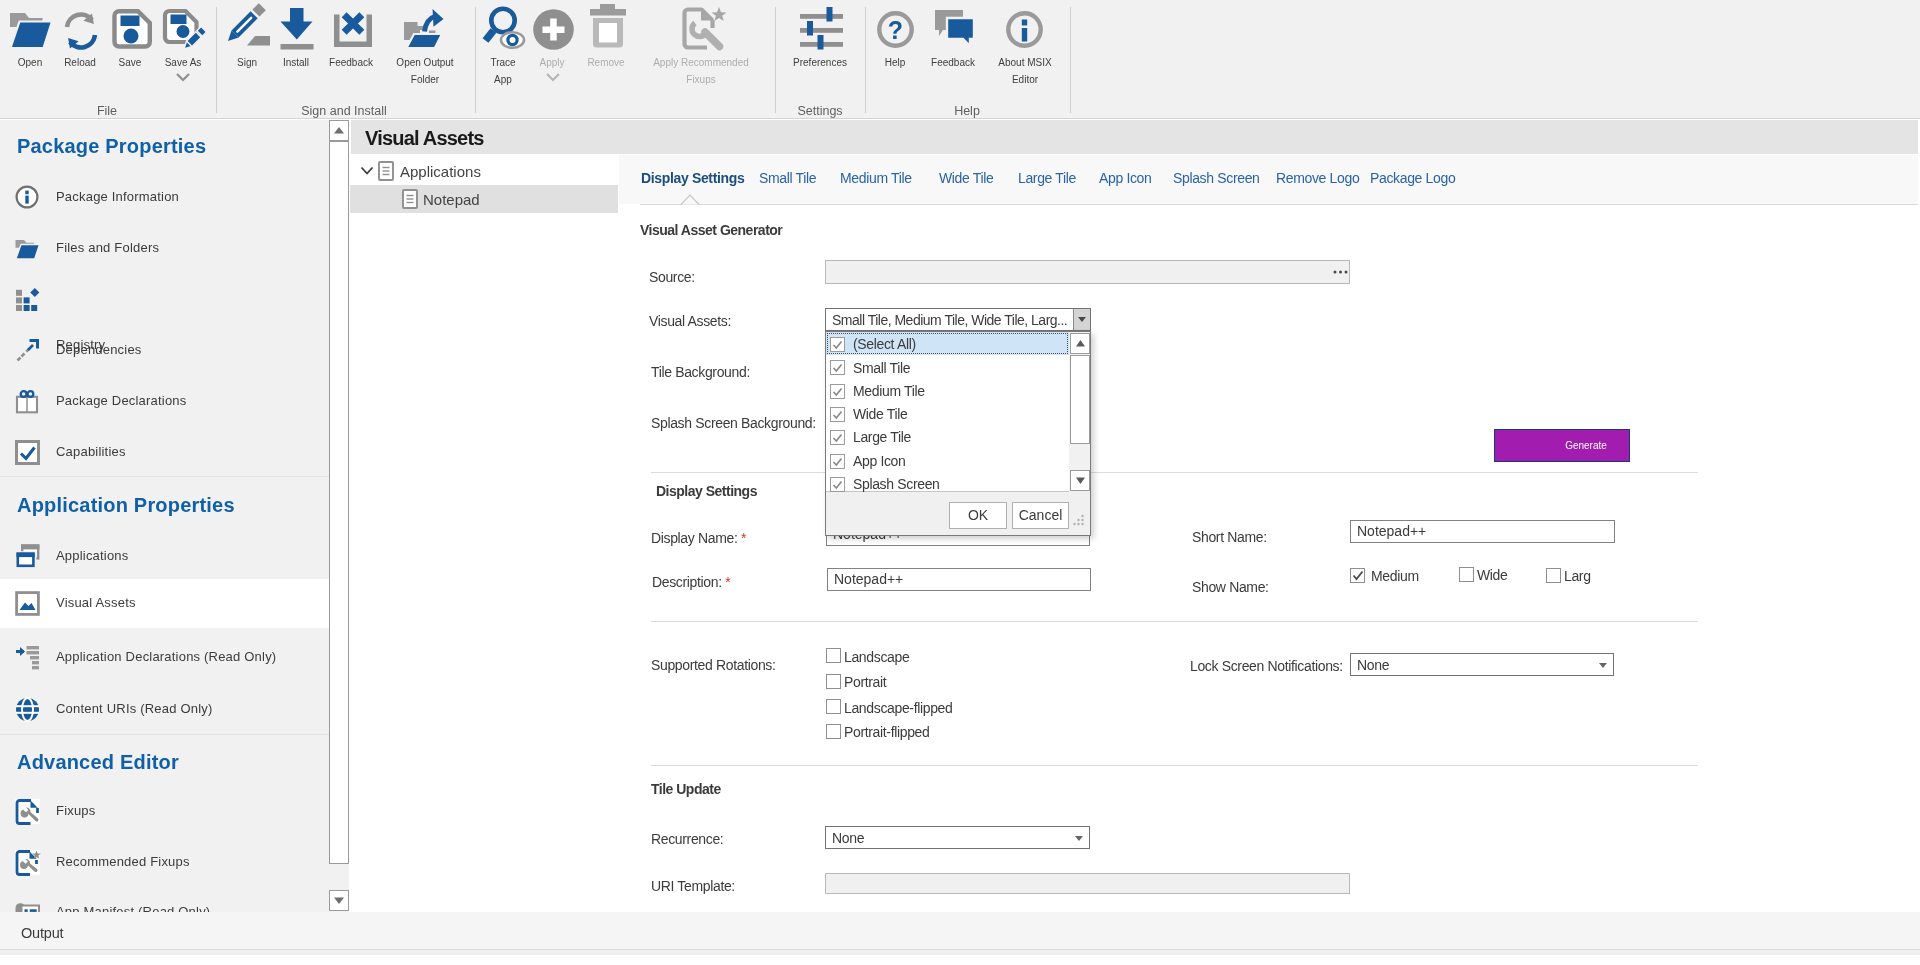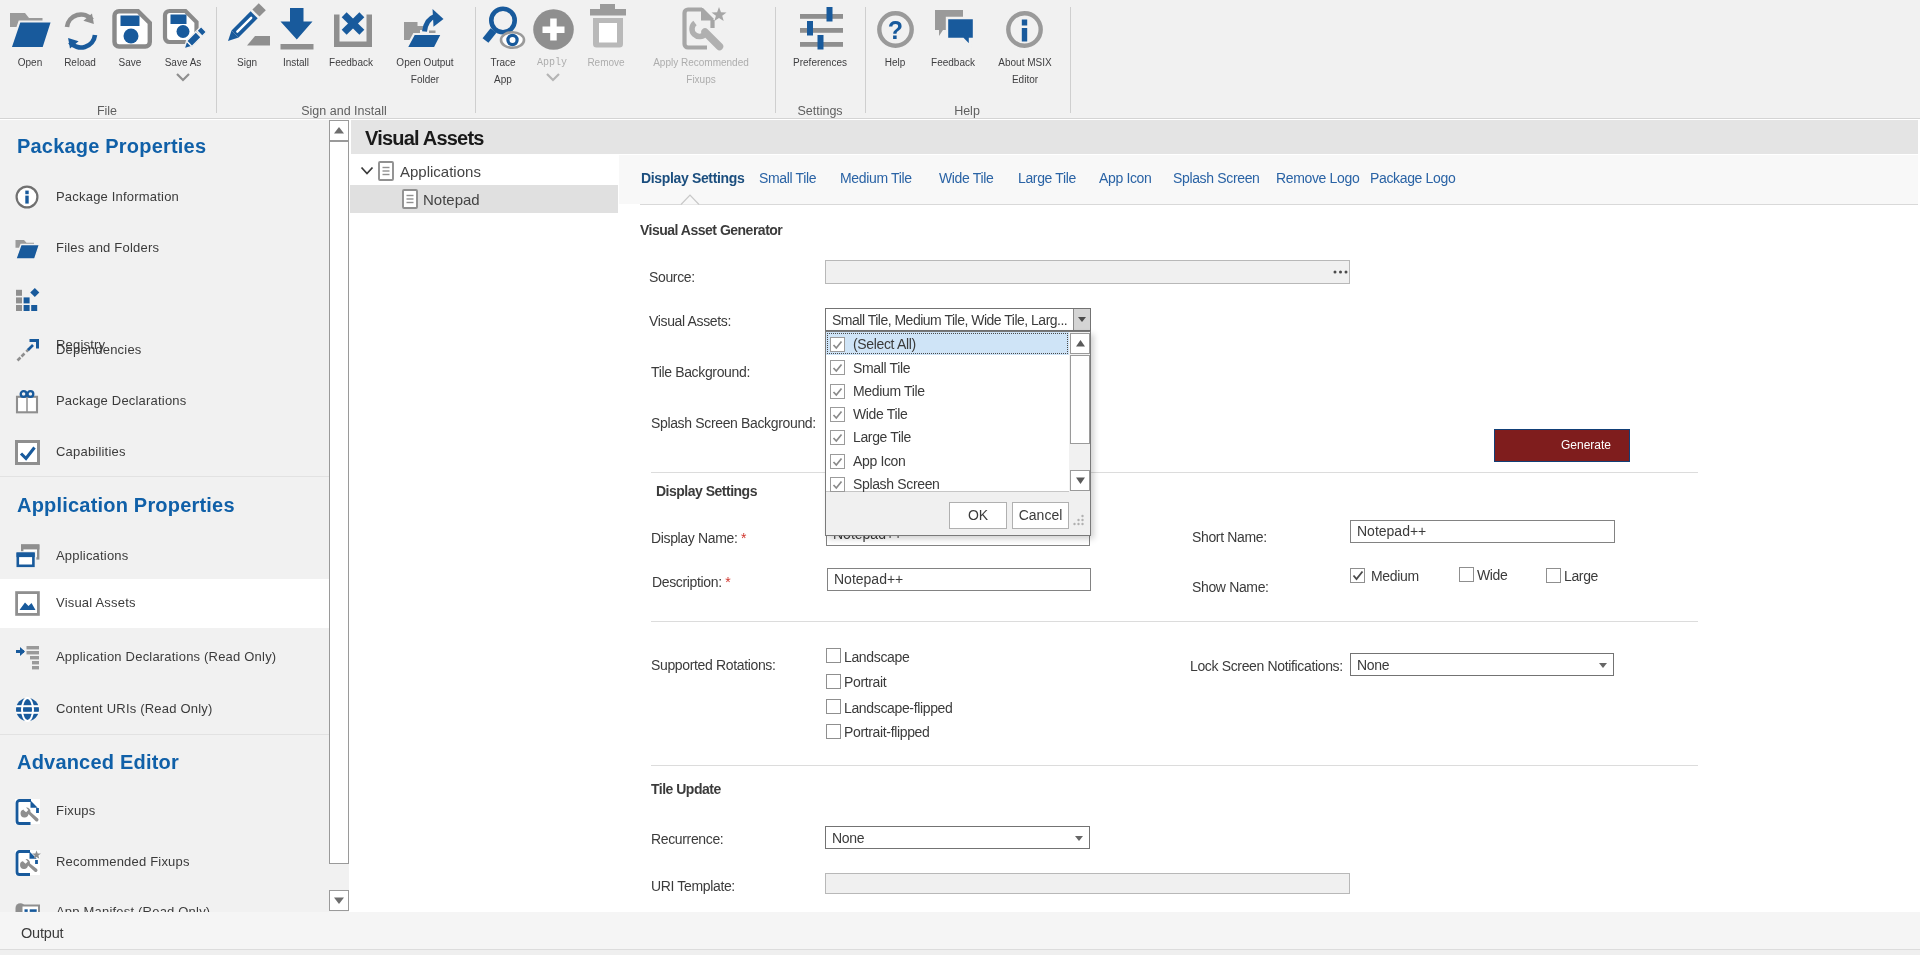--- a/index.html
+++ b/index.html
@@ -136,21 +136,21 @@
 </svg>
 <div class="rlbl" style="left:30px;top:55px;">Open</div>
 <div class="rlbl" style="left:80px;top:55px;">Reload</div>
 <div class="rlbl" style="left:130px;top:55px;">Save</div>
 <div class="rlbl" style="left:183px;top:55px;">Save As</div>
 <div class="rlbl" style="left:247px;top:55px;">Sign</div>
 <div class="rlbl" style="left:296px;top:55px;">Install</div>
 <div class="rlbl" style="left:351px;top:55px;">Feedback</div>
 <div class="rlbl" style="left:425px;top:55px;">Open Output<br>Folder</div>
 <div class="rlbl" style="left:503px;top:55px;">Trace<br>App</div>
-<div class="rlbl dis" style="left:552px;top:55px;font-family:Liberation Mono, monospace;">Apply</div>
+<div class="rlbl dis" style="left:552px;top:55px;">Apply</div>
 <div class="rlbl dis" style="left:606px;top:55px;">Remove</div>
 <div class="rlbl dis" style="left:701px;top:55px;">Apply Recommended<br>Fixups</div>
 <div class="rlbl" style="left:820px;top:55px;">Preferences</div>
 <div class="rlbl" style="left:895px;top:55px;">Help</div>
 <div class="rlbl" style="left:953px;top:55px;">Feedback</div>
 <div class="rlbl" style="left:1025px;top:55px;">About MSIX<br>Editor</div>
 <div class="glbl" style="left:107px;top:104px;">File</div>
 <div class="glbl" style="left:344px;top:104px;">Sign and Install</div>
 <div class="glbl" style="left:623px;top:104px;margin-top:14px;">Trace and Fixups</div>
 <div class="glbl" style="left:820px;top:104px;">Settings</div>
@@ -310,40 +310,40 @@
 <div class="lbl" style="left:320px;top:148px;">Source:</div>
 <div class="dinput" style="left:496px;top:140px;width:525px;height:24px;"></div>
 <svg style="left:1004px;top:150px;" width="16" height="4" viewBox="0 0 16 4">
       <circle cx="2" cy="2" r="1.5" fill="#4a4a4a"></circle>
       <circle cx="7.5" cy="2" r="1.5" fill="#4a4a4a"></circle>
       <circle cx="13" cy="2" r="1.5" fill="#4a4a4a"></circle>
     </svg>
 <div class="lbl" style="left:320px;top:192px;">Visual Assets:</div>
 <div class="lbl" style="left:322px;top:243px;">Tile Background:</div>
 <div class="lbl" style="left:322px;top:294px;">Splash Screen Background:</div>
-<div class="abs" style="left:1165px;top:309px;width:136px;height:33px;background:#7f1d1d;border:1px solid #123f77;color:#fff;font-size:12px;text-align:center;line-height:31px;padding-left:48px;">Generate</div>
+<div class="abs" style="left:1165px;top:309px;width:136px;height:33px;background:#a21caf;border:1px solid #123f77;color:#fff;font-size:10px;text-align:center;line-height:31px;padding-left:48px;">Generate</div>
 <div class="abs" style="left:322px;top:352px;width:1047px;height:1px;background:#dcdcdc;"></div>
 <div class="lbl bold" style="left:327px;top:362px;">Display Settings</div>
 <div class="lbl" style="left:322px;top:409px;">Display Name: <span class="red">*</span></div>
 <div class="tinput" style="left:497px;top:403px;width:264px;height:23px;">Notepad++</div>
 <div class="lbl" style="left:863px;top:408px;">Short Name:</div>
 <div class="tinput" style="left:1021px;top:400px;width:265px;height:23px;">Notepad++</div>
 <div class="lbl" style="left:323px;top:453px;">Description: <span class="red">*</span></div>
 <div class="tinput" style="left:498px;top:448px;width:264px;height:23px;">Notepad++</div>
 <div class="lbl" style="left:863px;top:458px;">Show Name:</div>
 <div class="cbx" style="left:1021px;top:448px;">
       <svg style="left:0.5px;top:1px;" width="12" height="11" viewBox="0 0 12 11">
         <path d="M1.5 5.5 l3 3.5 L10.5 1.5" fill="none" stroke="#4a4a4a" stroke-width="1.8"></path>
       </svg>
     </div>
 <div class="lbl" style="left:1042px;top:447px;">Medium</div>
 <div class="cbx" style="left:1130px;top:447px;"></div>
 <div class="lbl" style="left:1148px;top:446px;">Wide</div>
 <div class="cbx" style="left:1217px;top:448px;"></div>
-<div class="lbl" style="left:1235px;top:447px;">Large</div>
+<div class="lbl" style="left:1235px;top:447px;">Larg</div>
 <div class="abs" style="left:322px;top:501px;width:1047px;height:1px;background:#dcdcdc;"></div>
 <div class="lbl" style="left:322px;top:536px;">Supported Rotations:</div>
 <div class="cbx" style="left:497px;top:528px;"></div>
 <div class="lbl" style="left:515px;top:528px;">Landscape</div>
 <div class="cbx" style="left:497px;top:554px;"></div>
 <div class="lbl" style="left:515px;top:553px;">Portrait</div>
 <div class="cbx" style="left:497px;top:579px;"></div>
 <div class="lbl" style="left:515px;top:579px;">Landscape-flipped</div>
 <div class="cbx" style="left:497px;top:604px;"></div>
 <div class="lbl" style="left:515px;top:603px;">Portrait-flipped</div>

